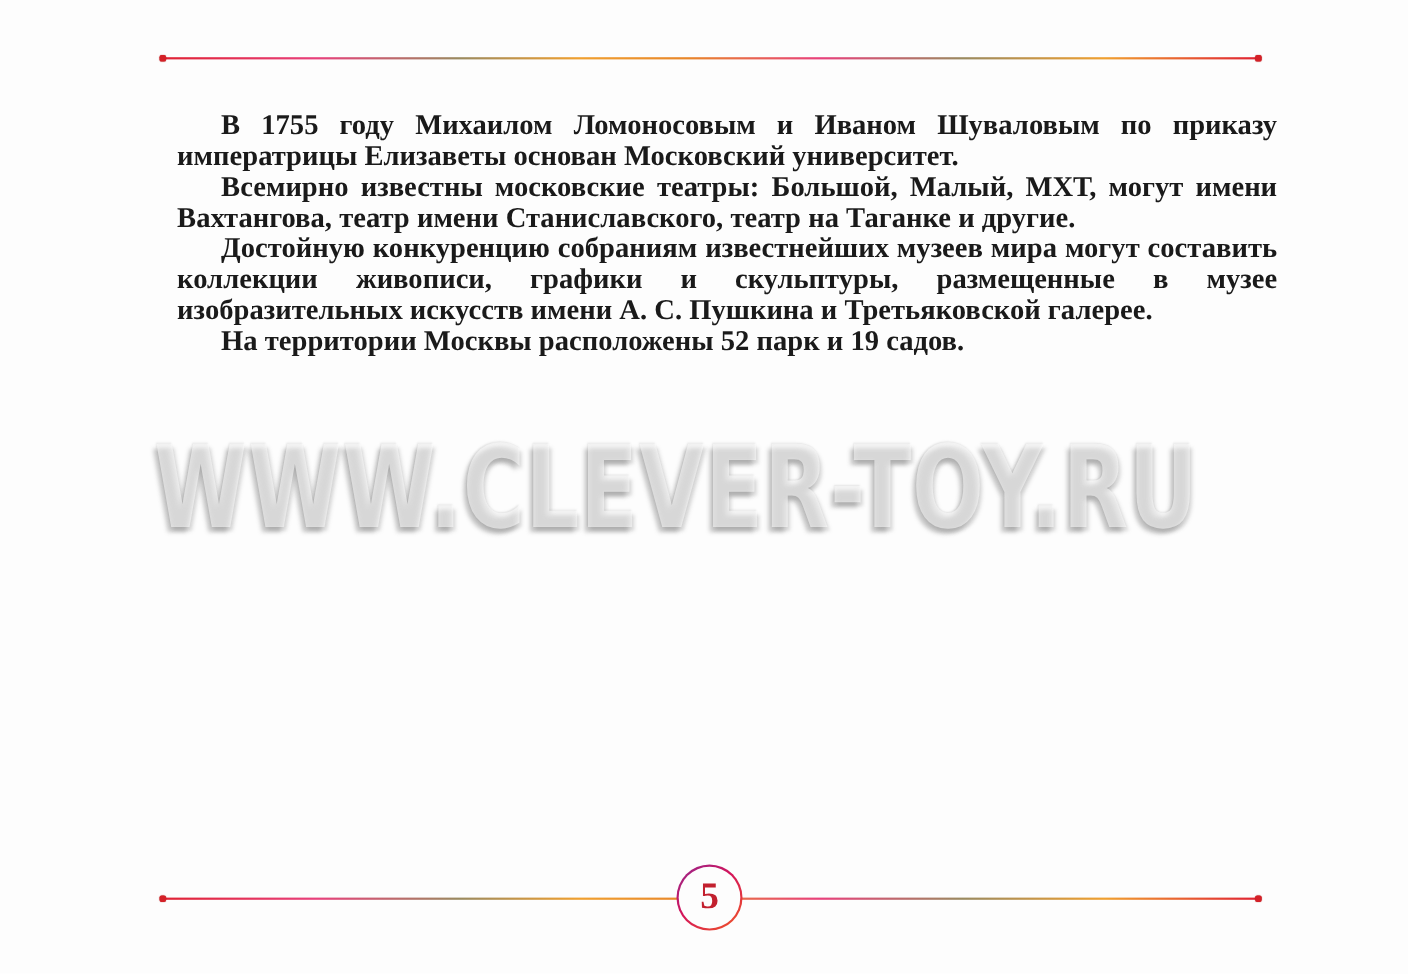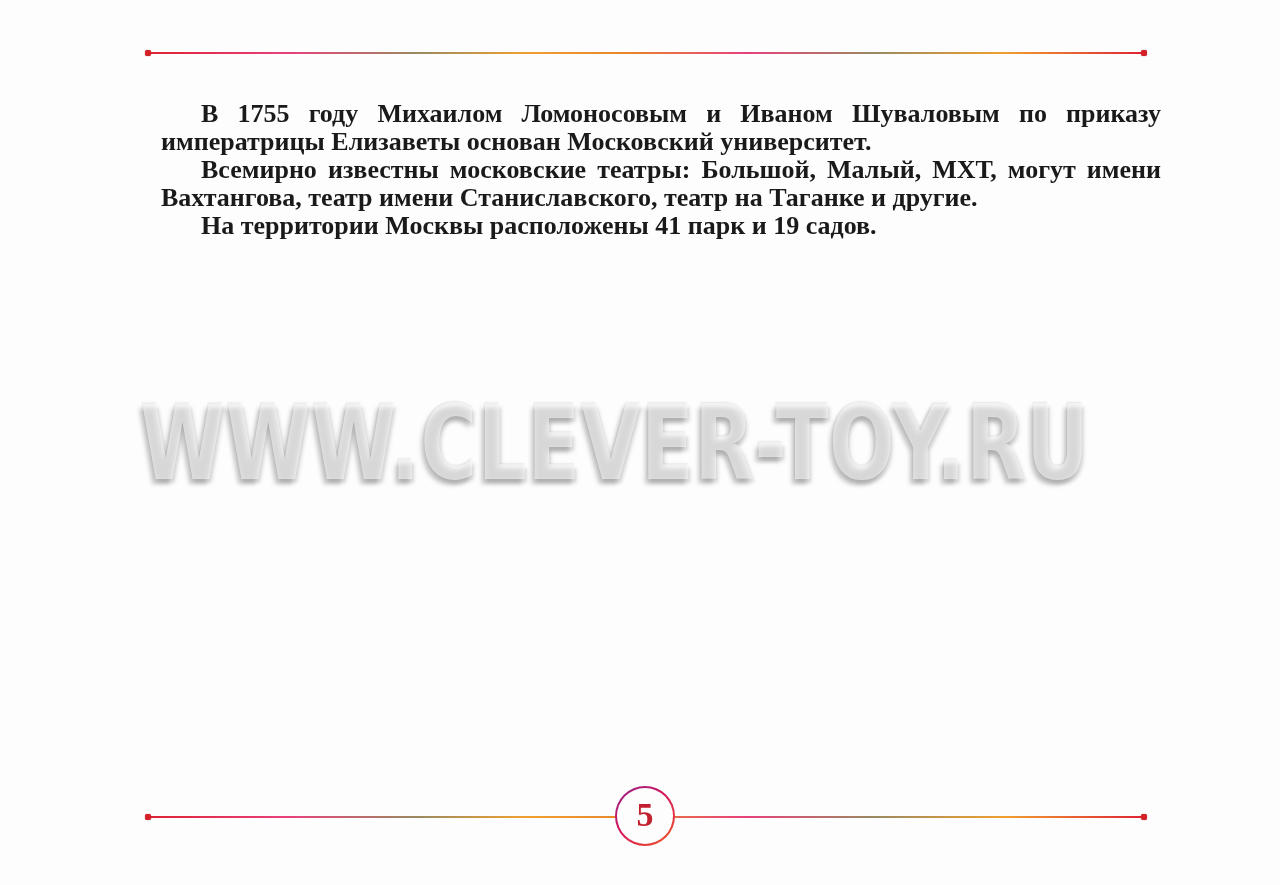--- a/index.html
+++ b/index.html
@@ -138,21 +138,22 @@
 <div class="page">
 
   <div class="rule rule-top">
     <span class="dot dot-left"></span>
     <span class="dot dot-right"></span>
   </div>
 
   <div class="text-block">
     <p>В 1755 году Михаилом Ломоносовым и Иваном Шуваловым по приказу императрицы Елизаветы основан Московский университет.</p>
     <p>Всемирно известны московские театры: Большой, Малый, МХТ, могут имени Вахтангова, театр имени Станиславского, театр на Таганке и другие.</p>
-    <p>На территории Москвы расположены 41 парк и 19 садов.</p>
+    <p>Достойную конкуренцию собраниям известнейших музеев мира могут составить коллекции живописи, графики и скульптуры, размещенные в музее изобразительных искусств имени А. С. Пушкина и Третьяковской галерее.</p>
+    <p>На территории Москвы расположены 52 парк и 19 садов.</p>
   </div>
 
   <div class="watermark">WWW.CLEVER-TOY.RU</div>
 
   <div class="rule rule-bottom">
     <span class="dot dot-left"></span>
     <span class="dot dot-right"></span>
   </div>
 
   <div class="page-number-circle">

